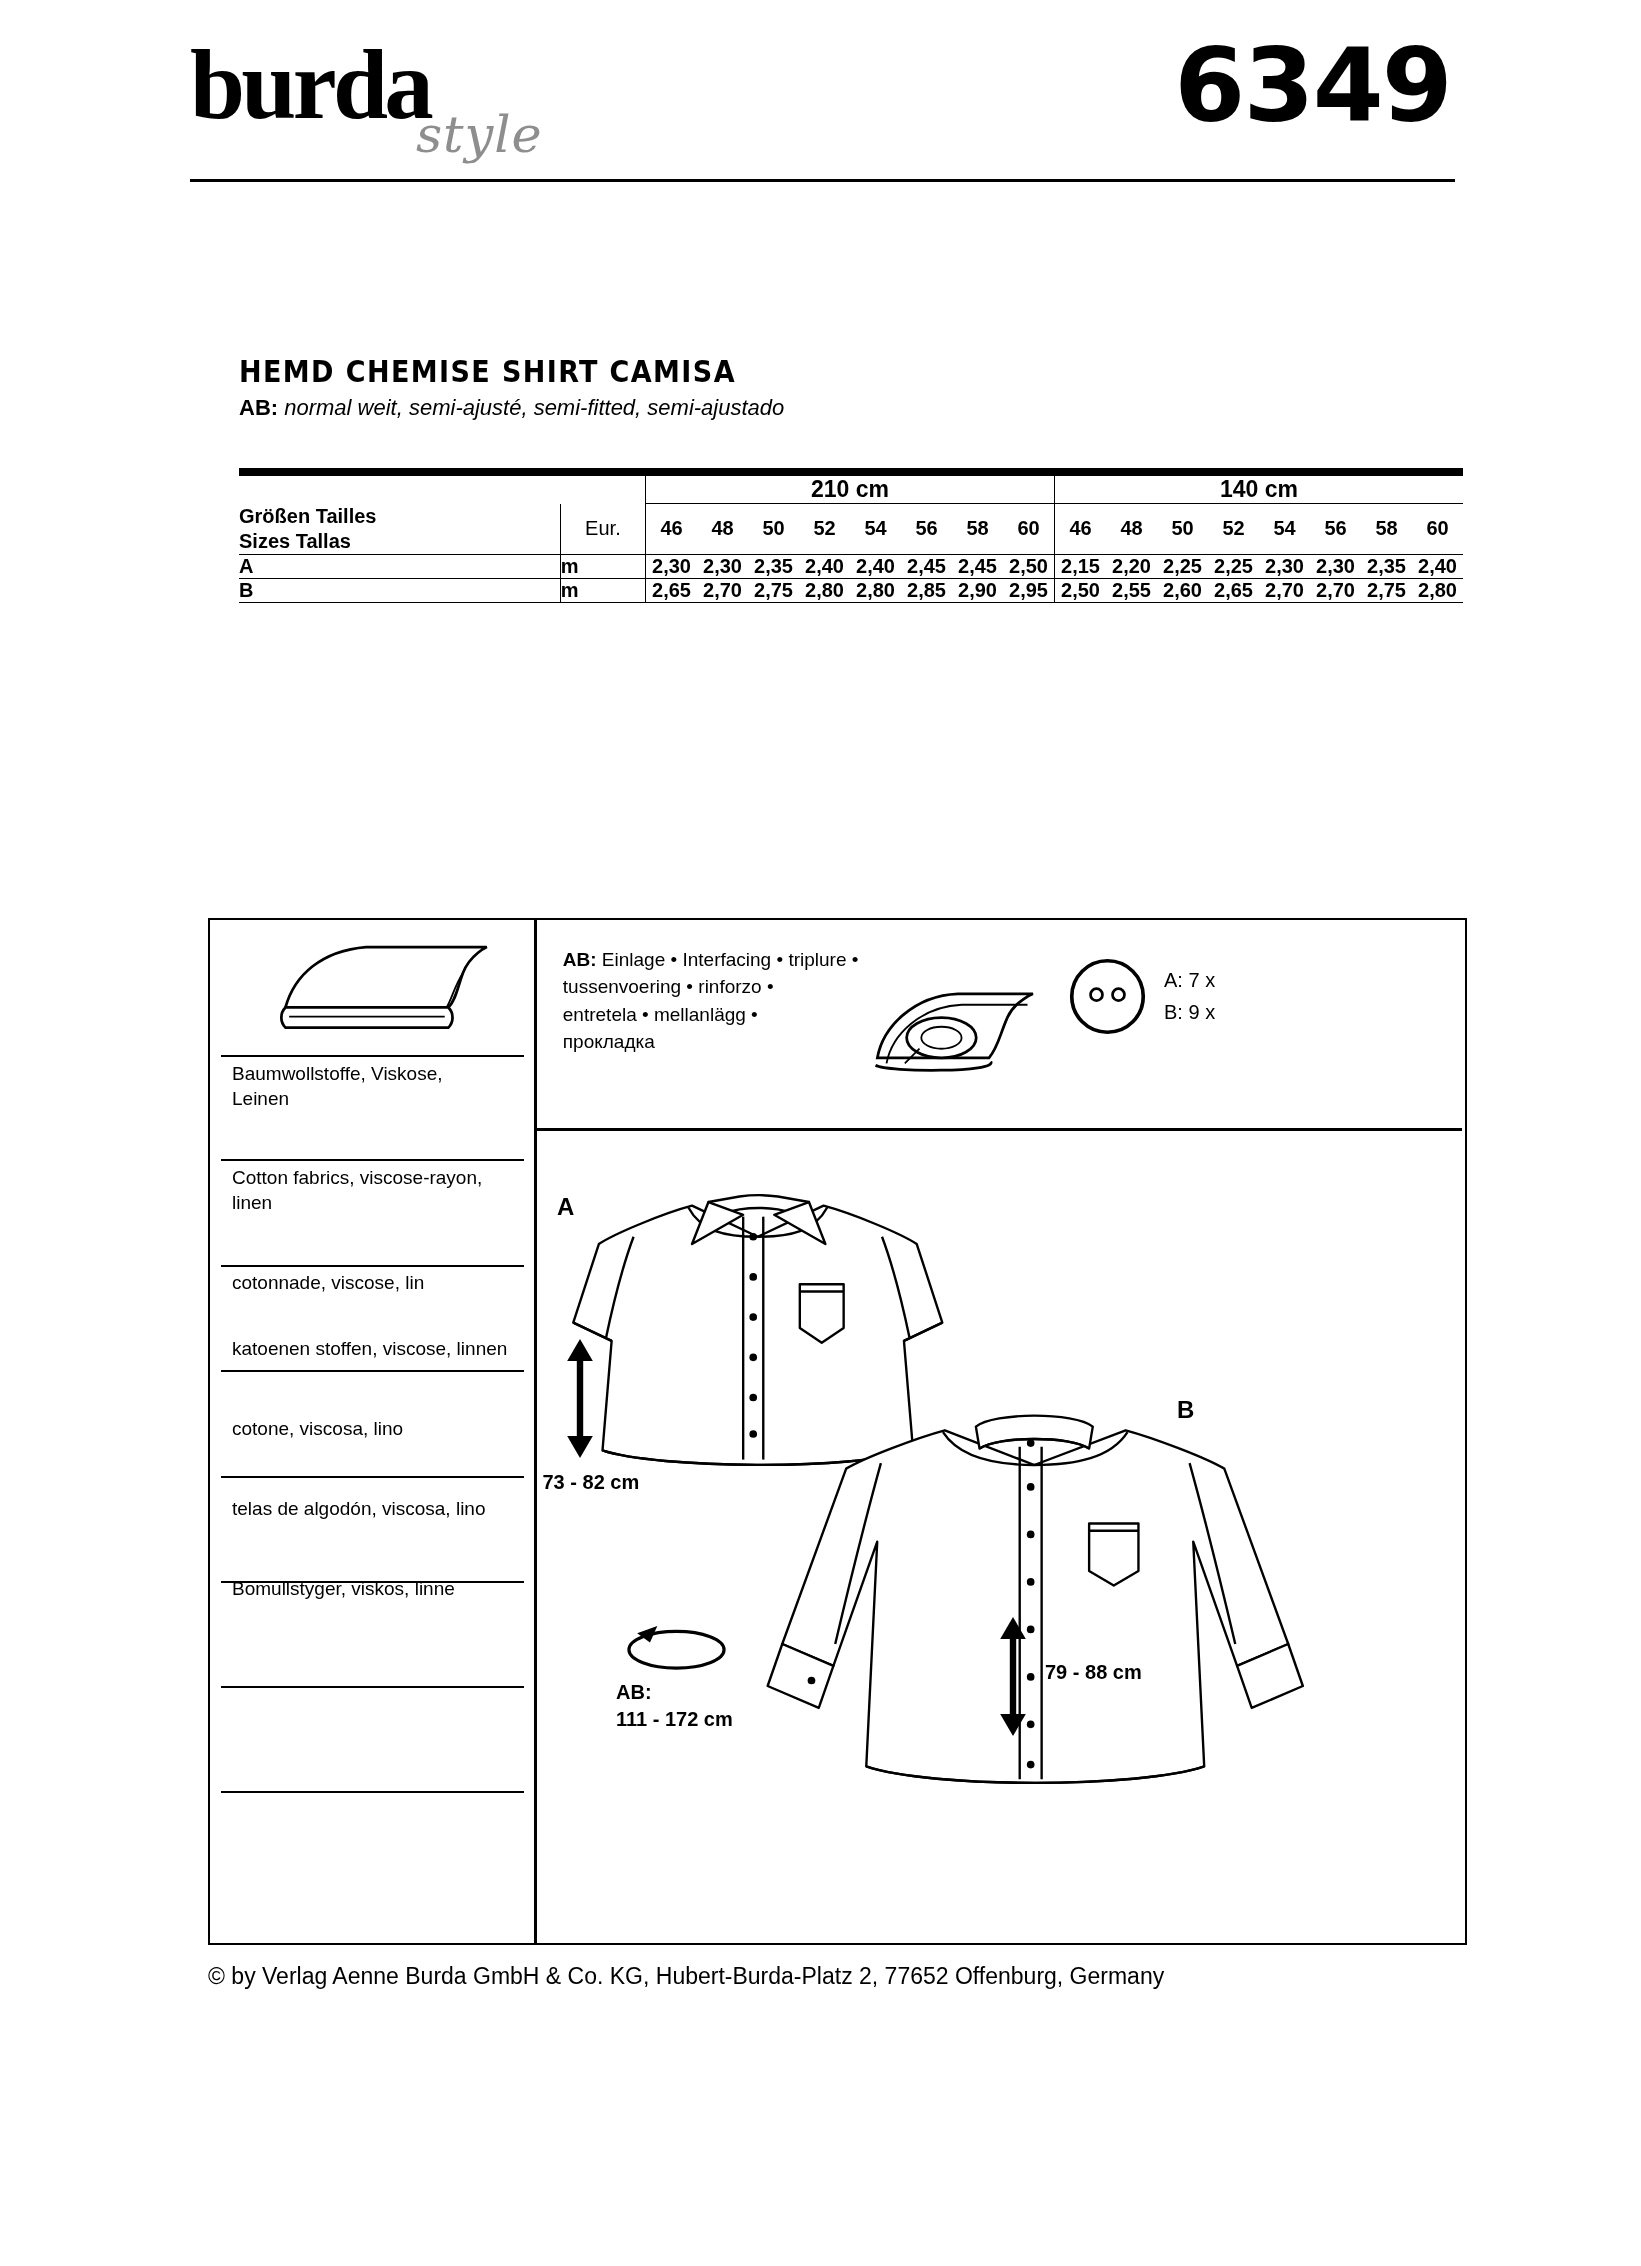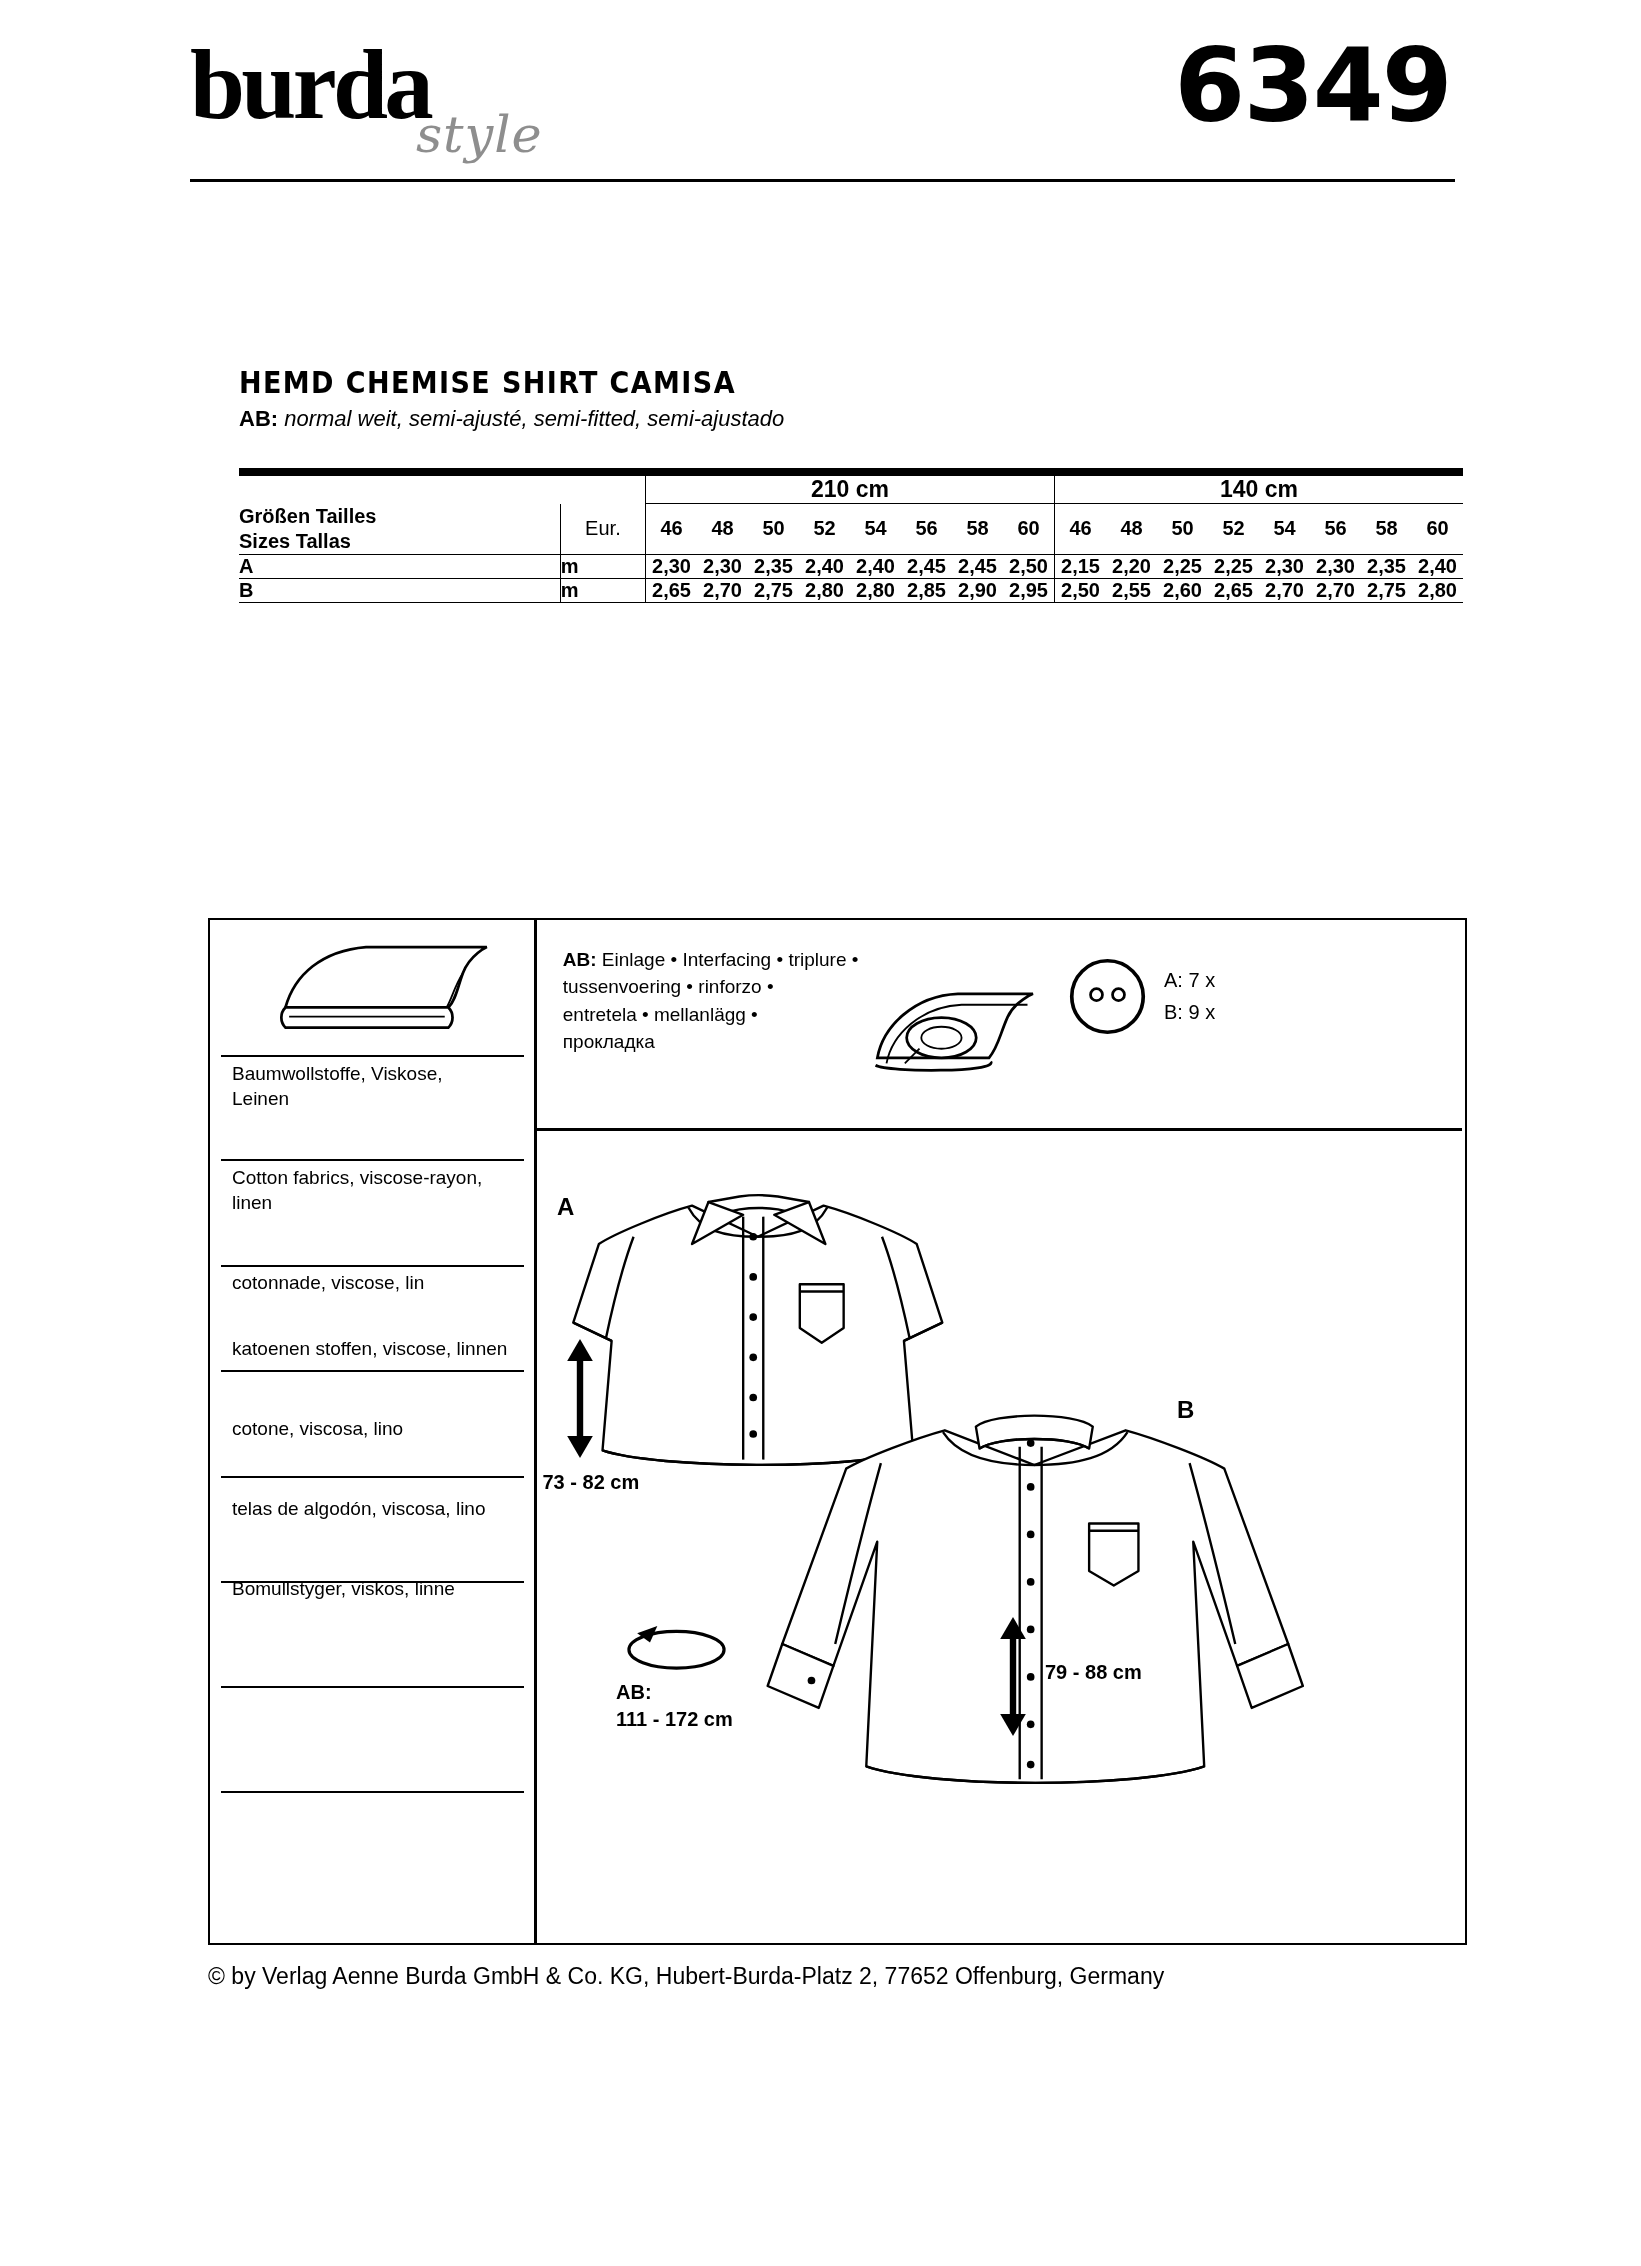--- a/index.html
+++ b/index.html
@@ -8,21 +8,21 @@
 
   
   .header{position:absolute;left:0;top:0;width:1641px;height:196px;}
   .brand{position:absolute;left:190px;top:35px;}
   .brand-burda{font-family:Liberation Serif, serif;font-weight:bold;font-size:99px;letter-spacing:-3.7px;line-height:1;color:#000;}
   .brand-style{position:absolute;left:416px;top:105px;font-family:"DejaVu Serif",serif;font-style:italic;font-size:51px;color:#8e8e8e;letter-spacing:0.9px;}
   .patt-num{position:absolute;right:190px;top:35px;font-family:"DejaVu Sans",sans-serif;font-weight:bold;font-size:102px;letter-spacing:-1.8px;line-height:1;}
   .header-rule{position:absolute;left:190px;top:179px;width:1265px;height:2.7px;background:#000;}
 
   
-  .title-block{position:absolute;left:239px;top:365px;width:1224px;}
+  .title-block{position:absolute;left:239px;top:354px;width:1224px;}
   .title-main{font-family:"DejaVu Sans Condensed","Liberation Sans",sans-serif;font-weight:bold;font-size:30px;letter-spacing:1.4px;}
   .title-sub{margin-top:5.5px;font-size:22px;font-style:italic;}
   .title-sub b{font-style:normal;font-weight:bold;}
 
   
   .tbl-wrap{position:absolute;left:239px;top:468px;width:1224px;}
   table.fabric{border-collapse:collapse;width:1224px;font-size:19px;}
   table.fabric td,table.fabric th{padding:0;margin:0;}
   .topbar td{background:#000;height:8.2px;padding:0;}
   .hdr-cm{text-align:center;font-weight:bold;font-size:23px;padding:7.3px 0 5.5px 0;border-bottom:1.8px solid #000;}

